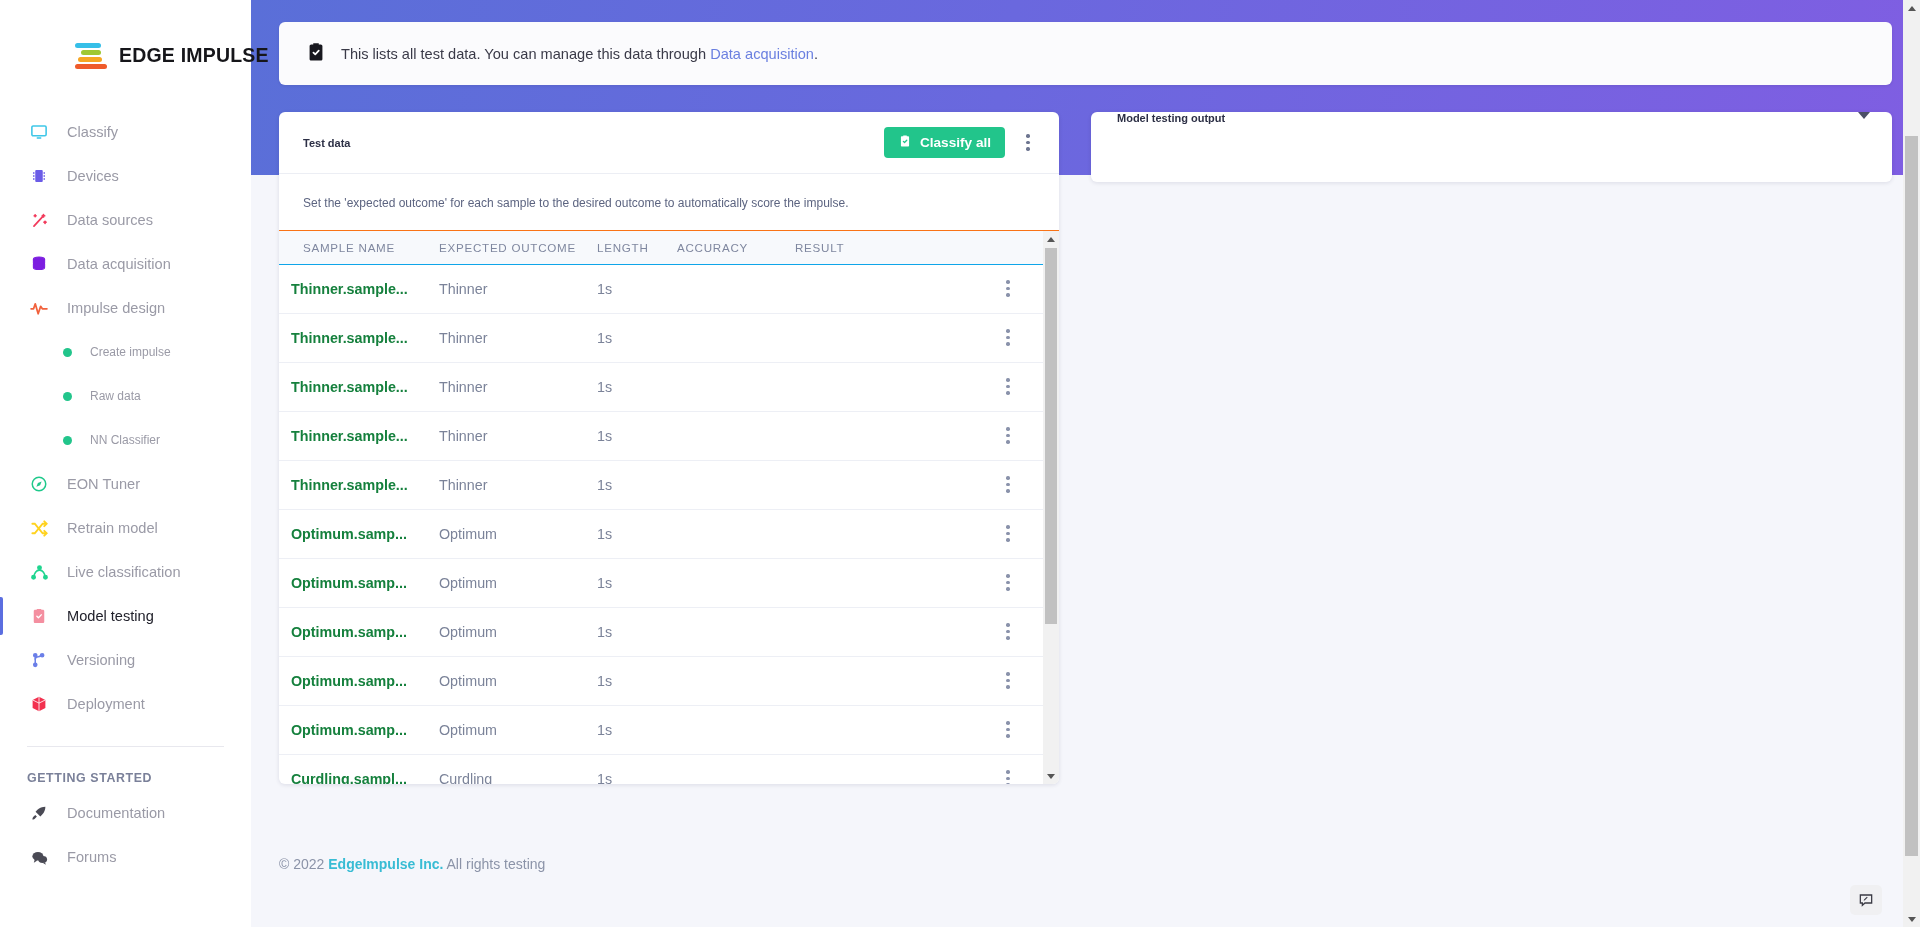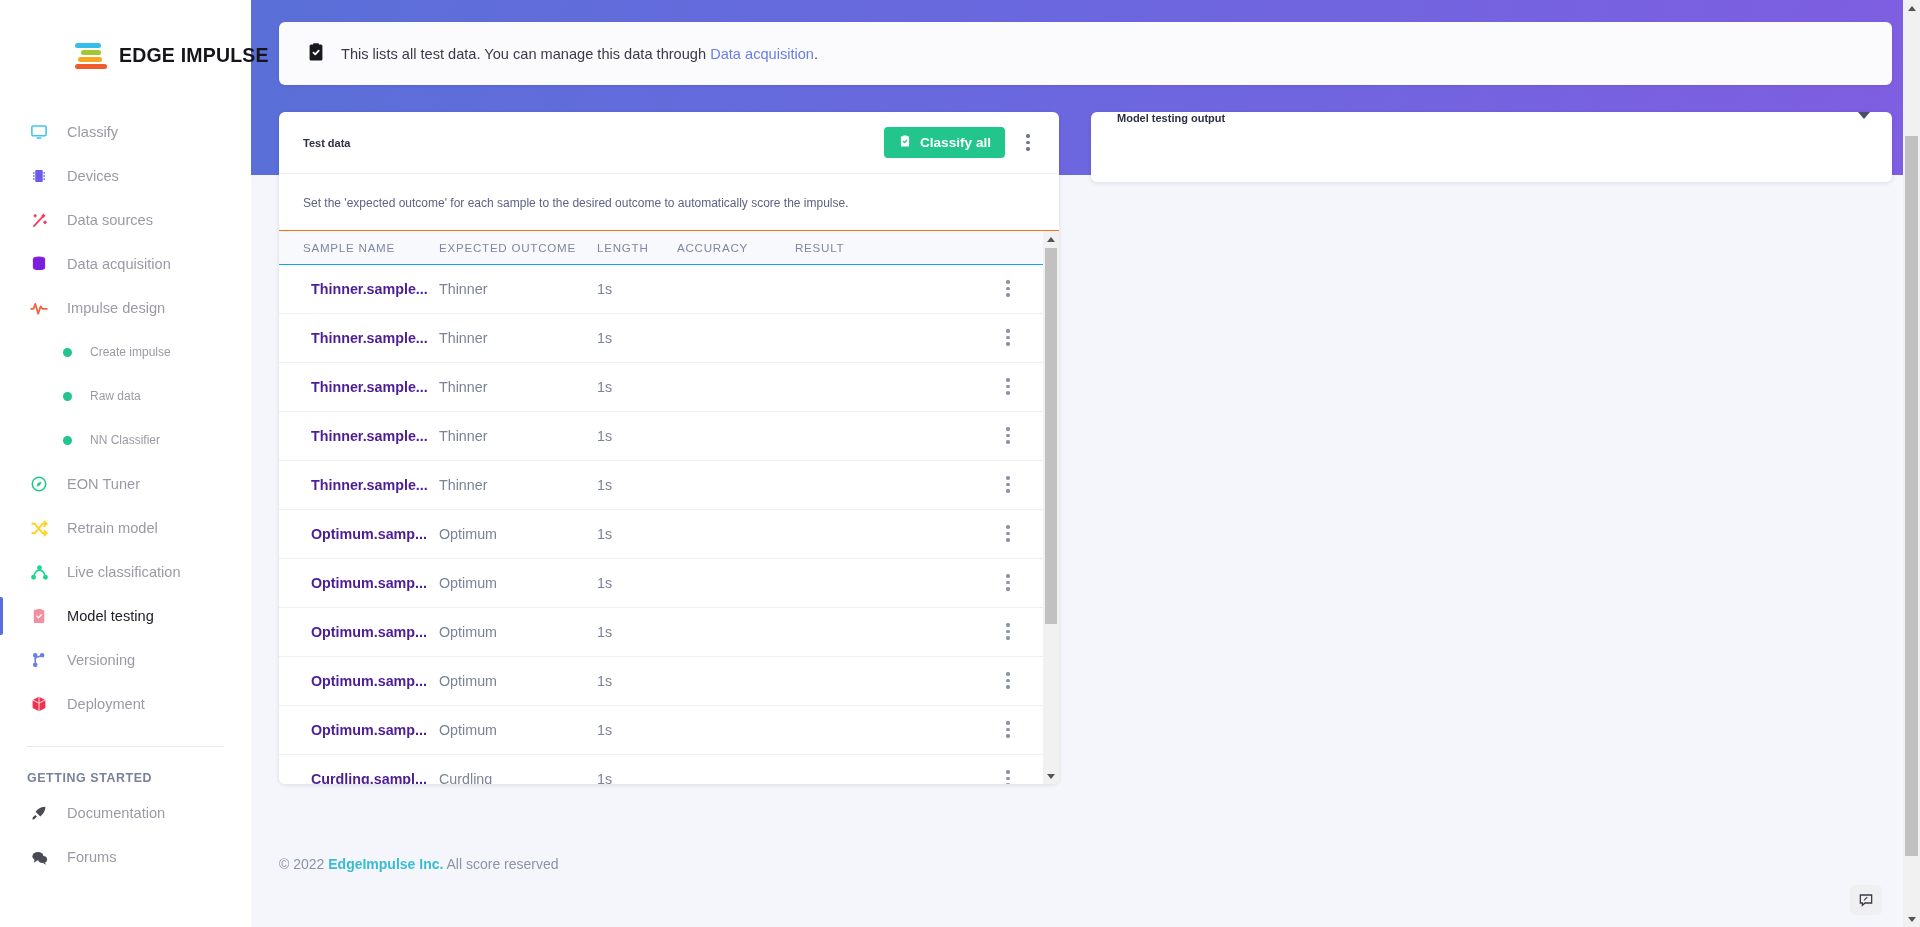--- a/index.html
+++ b/index.html
@@ -88,21 +88,21 @@
 
   .table-wrap { position:relative; height:553px; }
   table { width:100%; border-collapse:collapse; table-layout:fixed; }
   thead th {
     background:#f7f9fc; text-align:left; font-size:11.6px; letter-spacing:.75px;
     color:#7f879f; font-weight:normal; text-transform:uppercase;
     height:33px; padding:0 0 0 0; border-bottom:1px solid #0ea5e9;
   }
   thead th:first-child { padding-left:24px; }
   tbody td { height:49px; border-bottom:1px solid #edeff5; font-size:14.3px; color:#7b8399; vertical-align:middle; }
-  tbody td:first-child { padding-left:32px; color:#4c1d95; font-weight:bold; }
+  tbody td:first-child { padding-left:12px; color:#15803d; font-weight:bold; }
   .cell-name { max-width:128px; overflow:hidden; text-overflow:ellipsis; white-space:nowrap; display:block; }
   .col-name { width:160px; } .col-out { width:158px; }
   .col-len { width:80px; } .col-acc { width:118px; }
   .col-res { width:auto; } .col-menu { width:62px; }
 
   .scroll-track {
     position:absolute; right:0; top:0; bottom:0; width:16px; background:#f1f1f1;
     display:flex; flex-direction:column; align-items:center;
   }
   .scroll-arrow { width:16px; height:16px; display:flex; align-items:center; justify-content:center; cursor:pointer; }
@@ -567,21 +567,21 @@
             </div>
           </div>
         </div>
 
       </div>
     </div>
 
     <div class="footer">
       <span>© 2022</span>
       <b>EdgeImpulse Inc.</b>
-      <span>All score reserved</span>
+      <span>All rights testing</span>
     </div>
 
     <div class="fab">
       <svg width="16" height="16" viewBox="0 0 24 24" fill="none" stroke="#3a3a44" stroke-width="1.9">
         <path d="M3.5 4.5h17v12h-10l-4 3.5v-3.5h-3z"></path>
         <path d="M14.5 8.2l-4.2 4.2-1.8.6.6-1.8 4.2-4.2z" fill="#3a3a44" stroke="none"></path>
       </svg>
     </div>
   </section>
 

